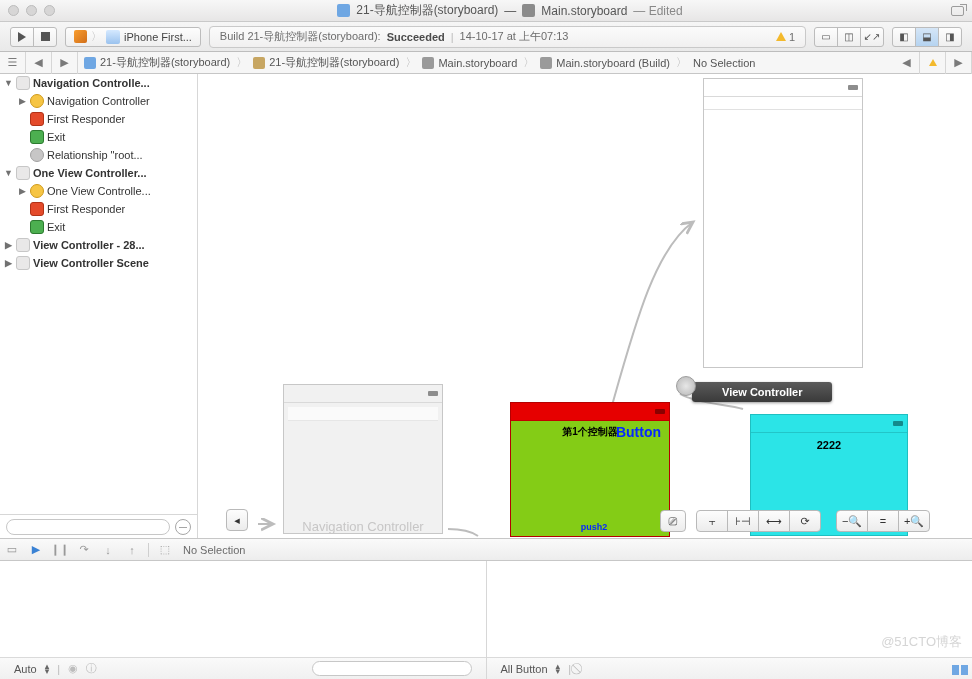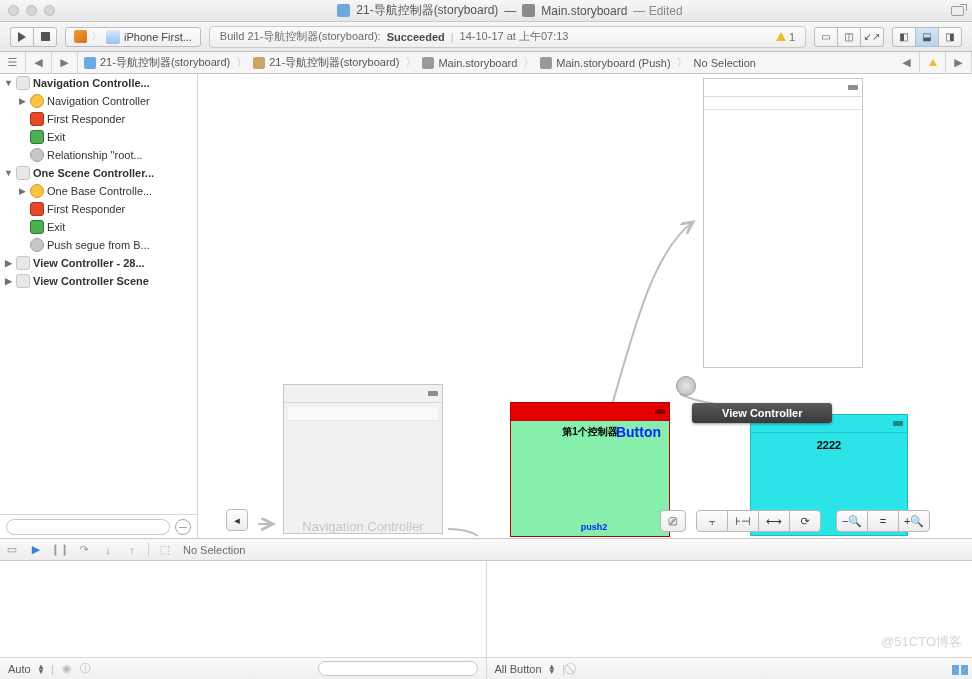--- a/index.html
+++ b/index.html
@@ -64,45 +64,45 @@
 .ofoot .srch{flex:1;height:16px;border:1px solid #c7c7c7;border-radius:8px;background:#fff;}
 .ocircle{width:16px;height:16px;border:1px solid #a6a6a6;border-radius:50%;margin-left:5px;position:relative;}
 .ocircle:after{content:"";position:absolute;left:3px;top:7px;width:8px;height:1px;background:#a6a6a6;}
 
 
 .canvas{flex:1;position:relative;background:#fff;overflow:hidden;}
 .scene{position:absolute;background:#f1f1f1;border:1px solid #c7c7c7;}
 .scene .bar{height:18px;background:#f1f1f1;border-bottom:1px solid #d9d9d9;display:flex;justify-content:flex-end;align-items:center;padding:0 4px;}
 .scene .bar span{width:10px;height:5px;background:#8d8d8d;border-radius:1px;}
 .scene-white{background:#fff;}
-.scene-red{background:#86efac;}
+.scene-red{background:#84cc16;}
 .scene-cyan{background:#2be4e7;}
 .scene-lbl{position:absolute;font-size:11px;font-weight:600;}
 .navtitle{position:absolute;left:0;right:0;text-align:center;top:22px;color:#c7c6c6;font-size:13px;font-weight:500;}
-.vcbadge{position:absolute;background:linear-gradient(#5a5a5a,#3a3a3a);color:#fff;font-size:11px;font-weight:600;padding:4px 30px;border-radius:3px;box-shadow:0 1px 3px rgba(0,0,0,.4);margin-top:21px;} 
+.vcbadge{position:absolute;background:linear-gradient(#5a5a5a,#3a3a3a);color:#fff;font-size:11px;font-weight:600;padding:4px 30px;border-radius:3px;box-shadow:0 1px 3px rgba(0,0,0,.4);} 
 .segcircle{position:absolute;width:20px;height:20px;border-radius:50%;background:radial-gradient(#e7e7e7,#b6b6b6);border:1px solid #9c9c9c;}
 svg.wires{position:absolute;left:0;top:0;width:100%;height:100%;pointer-events:none;}
 
 
 .cv-btn{position:absolute;height:22px;background:linear-gradient(#fdfdfd,#ececec);border:1px solid #b9b9b9;border-radius:4px;display:flex;align-items:center;justify-content:center;}
 .cv-seg{position:absolute;display:flex;}
 .cv-seg .cv-btn{position:static;border-radius:0;margin-left:-1px;width:32px;}
 .cv-seg .cv-btn:first-child{border-radius:4px 0 0 4px;margin-left:0;}
 .cv-seg .cv-btn:last-child{border-radius:0 4px 4px 0;}
 
 
 .debugbar{height:22px;border-top:1px solid #c7c7c7;background:linear-gradient(#fafafa,#ededed);display:flex;align-items:center;font-size:11px;color:#6b6b6b;}
 .dbtn{width:24px;height:22px;display:flex;align-items:center;justify-content:center;color:#999;}
 .dbtn.blue{color:#3a82d4;}
 
 
 .bottom{height:119px;border-top:1px solid #c7c7c7;display:flex;background:#fff;}
 .bl{flex:1;border-right:1px solid #d7d7d7;position:relative;}
 .br{flex:1;position:relative;}
-.bfoot{position:absolute;left:0;right:0;bottom:0;height:22px;border-top:1px solid #dadada;background:linear-gradient(#fafafa,#f0f0f0);display:flex;align-items:center;padding:0 8px;gap:8px;color:#555;}
+.bfoot{position:absolute;left:0;right:0;bottom:0;height:22px;border-top:1px solid #dadada;background:linear-gradient(#fafafa,#f0f0f0);display:flex;align-items:center;padding:0 14px;gap:8px;color:#555;}
 .bfoot .srch{height:15px;border:1px solid #c7c7c7;border-radius:8px;background:#fff;}
 .upd{font-size:9px;line-height:5px;color:#666;}
 .watermark{position:absolute;right:10px;bottom:28px;color:#d5d5d5;font-size:13px;}
 .cornersq{position:absolute;right:4px;bottom:4px;display:flex;gap:2px;}
 .cornersq span{width:7px;height:10px;}
 </style>
 </head>
 <body>
 
 <div class="titlebar">
@@ -176,21 +176,21 @@
         <span>21-导航控制器(storyboard)</span>
       </div>
       <span class="csep">〉</span>
     <div class="crumb">
         <span class="ci ci-file"></span>
         <span>Main.storyboard</span>
       </div>
       <span class="csep">〉</span>
     <div class="crumb">
         <span class="ci ci-file"></span>
-        <span>Main.storyboard (Push)</span>
+        <span>Main.storyboard (Build)</span>
       </div>
       <span class="csep">〉</span>
     <div class="crumb">
         <span>No Selection</span>
       </div>
   </div>
   <div class="jright">
     <div class="jbtn">◀</div>
     <div class="jbtn">
         <span class="tri" style="border-bottom-color:#f3b92c;width:0;height:0;border-left:4px solid transparent;border-right:4px solid transparent;border-bottom:7px solid #f3b92c;"></span>
@@ -223,38 +223,34 @@
           <span>Exit</span>
         </div>
       <div class="orow" style="padding-left:30px">
           <span class="oicon i-seg"></span>
           <span>Relationship "root...</span>
         </div>
 
       <div class="orow h">
           <span class="disc">▼</span>
           <span class="oicon i-scene"></span>
-          <span>One Scene Controller...</span>
+          <span>One View Controller...</span>
         </div>
       <div class="orow" style="padding-left:18px">
           <span class="disc">▶</span>
           <span class="oicon i-vc"></span>
-          <span>One Base Controlle...</span>
+          <span>One View Controlle...</span>
         </div>
       <div class="orow" style="padding-left:30px">
           <span class="oicon i-resp"></span>
           <span>First Responder</span>
         </div>
       <div class="orow" style="padding-left:30px">
           <span class="oicon i-exit"></span>
           <span>Exit</span>
-        </div>
-      <div class="orow" style="padding-left:30px">
-          <span class="oicon i-seg"></span>
-          <span>Push segue from B...</span>
         </div>
 
       <div class="orow h">
           <span class="disc">▶</span>
           <span class="oicon i-scene"></span>
           <span>View Controller - 28...</span>
         </div>
 
       <div class="orow h">
           <span class="disc">▶</span>

